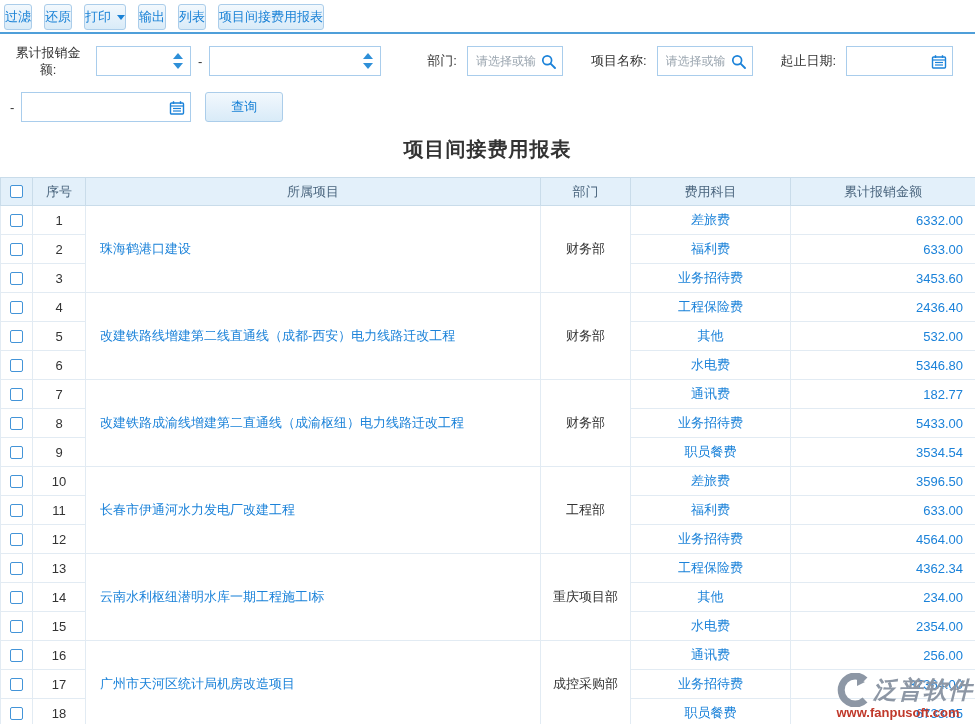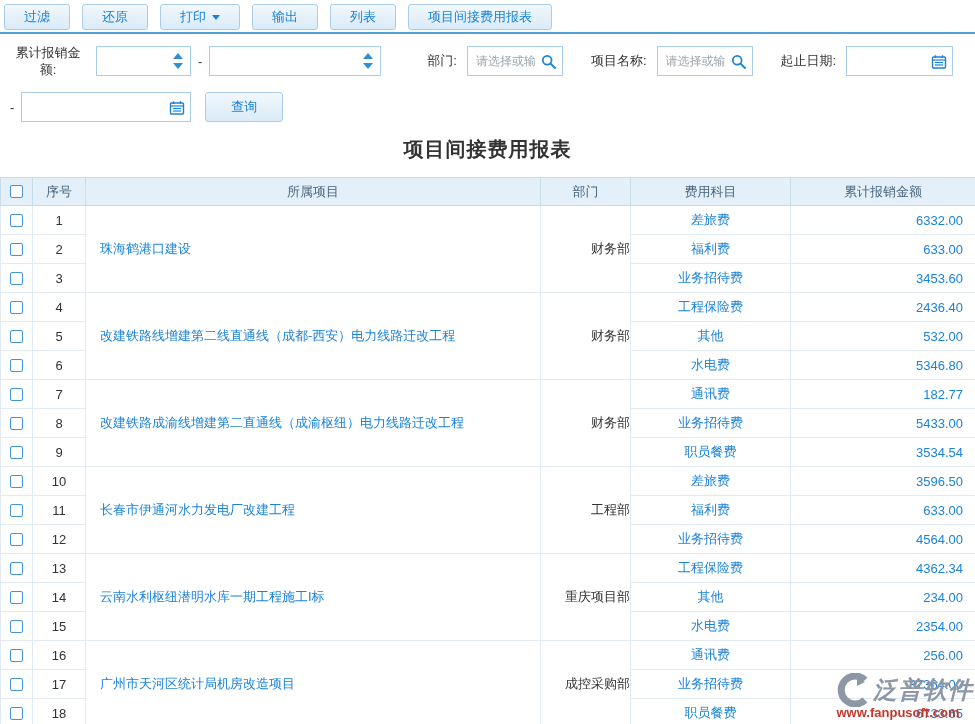--- a/index.html
+++ b/index.html
@@ -2,21 +2,21 @@
 <html><head>
 <meta charset="utf-8">
 <style>
   * { margin:0; padding:0; box-sizing:border-box; }
   html,body { width:975px; height:724px; overflow:hidden; background:#fff;
     font-family:"Liberation Sans","DejaVu Sans",sans-serif; }
 
   
   .toolbar { height:34px; padding:4px 0 0 4px; border-bottom:2px solid #4f9fd9;
     display:flex; align-items:flex-start; gap:12px; background:#fff; }
-  .tb-btn { display:inline-flex; align-items:center; gap:6px; height:26px; padding:0 19px;
+  .tb-btn { display:inline-flex; align-items:center; gap:6px; height:26px; padding:0 0;
     background:linear-gradient(#f2f8fd,#d9ebf8); border:1px solid #abcdea; border-radius:3px;
     color:#1a82d6; font-size:13px; cursor:pointer; white-space:nowrap; }
   .caret-down { width:0; height:0; border-left:4px solid transparent; border-right:4px solid transparent;
     border-top:5px solid #1a82d6; display:inline-block; }
 
   
   .filters { padding:10px 8px 6px 8px; }
   .frow { display:flex; align-items:center; }
   .frow1 { margin-bottom:14px; }
   .flabel { font-size:13px; color:#333; }
@@ -57,21 +57,21 @@
   th,td { border:1px solid #e2ebf3; font-size:13px; overflow:hidden; white-space:nowrap; }
   thead th { background:#e3f0fa; border-color:#c9dcea; height:28px; color:#4a657e;
     font-weight:normal; text-align:center; }
   tbody td { height:29px; color:#333; background:#fff; }
   tbody tr.group-start td { border-top:1px solid #d2dae1; }
   .cb-cell { text-align:center; }
   .checkbox { width:13px; height:13px; border:1px solid #4394d8; border-radius:2px;
     background:#fff; margin:0 auto; cursor:pointer; }
   .col-no { text-align:center; }
   .col-project { text-align:left; padding-left:14px; }
-  .col-dept { text-align:right; }
+  .col-dept { text-align:center; }
   .col-cat { text-align:center; }
   .col-amt { text-align:right; padding-right:12px; }
   .blue-link { color:#1b82d9; cursor:pointer; }
 
   
   .watermark { position:absolute; right:2px; bottom:4px; width:150px; pointer-events:none; }
   .wm-top { display:flex; align-items:center; justify-content:flex-end; gap:2px; }
   .wm-brand { font-size:24px; font-weight:bold; font-style:italic; color:#8d97a5; letter-spacing:1px; }
   .wm-url { text-align:center; font-size:13px; color:#c0392b; font-weight:bold; margin-top:-2px; }
 </style>

